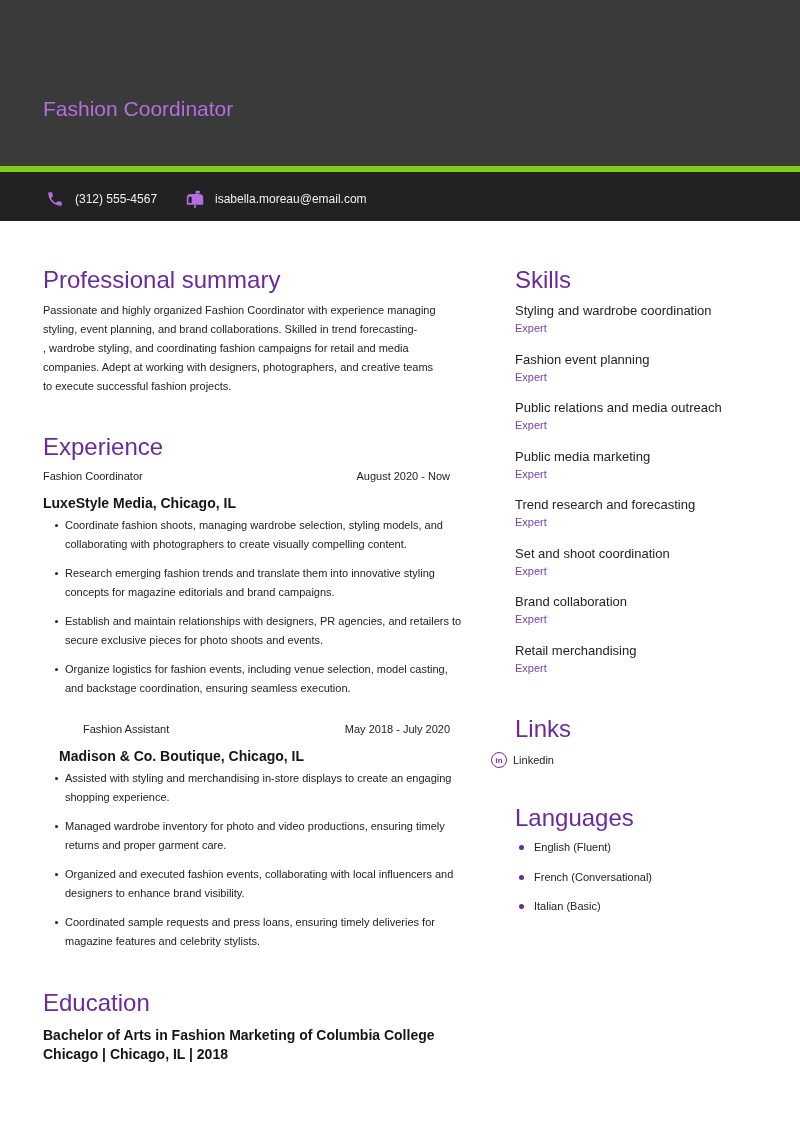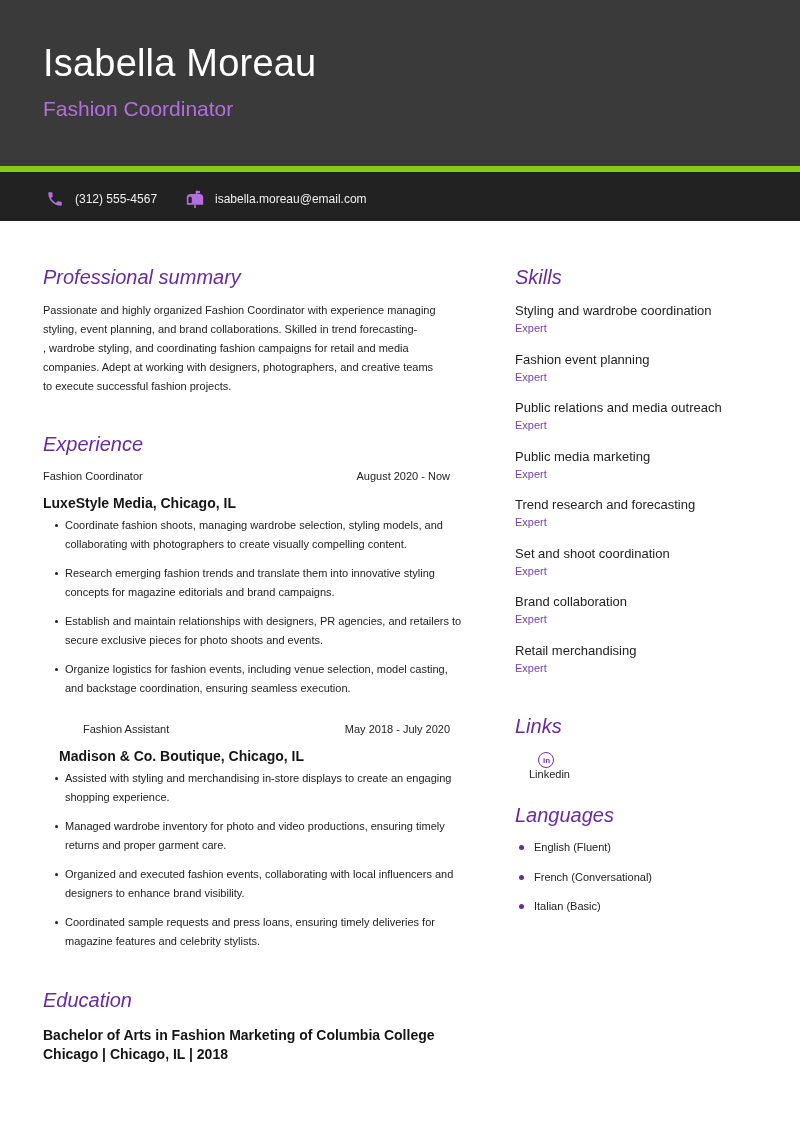--- a/index.html
+++ b/index.html
@@ -8,48 +8,47 @@
 
   .header { position: absolute; left: 0; top: 0; width: 800px; height: 166px; background: #3a3a3a; }
   .name { position: absolute; left: 43px; top: 42px; font-size: 38px; font-weight: 500; color: #ffffff; letter-spacing: 0.2px; }
   .title { position: absolute; left: 43px; top: 97px; font-size: 21px; color: #b56ee0; }
 
   .contact-bar { position: absolute; left: 0; top: 166px; width: 800px; height: 55px; background: #222222; border-top: 6px solid #84cc16; }
   .contact-item { position: absolute; top: 0; height: 53px; display: flex; align-items: center; color: #f0f0f0; font-size: 12px; }
   .contact-item svg { display: block; }
   .contact-item .ico { width: 20px; height: 20px; margin-right: 10px; display: flex; align-items: center; justify-content: center; }
 
-  .section-h { position: absolute; font-size: 20px; font-style: italic; color: #6a2a9e; font-weight: 400; }
+  .section-h { position: absolute; font-size: 24px; color: #6a2a9e; font-weight: 400; }
   .body-text { position: absolute; font-size: 11px; line-height: 19px; color: #222; }
 
   .job-row { position: absolute; left: 43px; width: 407px; display: flex; justify-content: space-between; font-size: 11px; color: #222; }
   .company { position: absolute; left: 43px; font-size: 14px; font-weight: 700; color: #151515; }
   .bullets { position: absolute; left: 55px; width: 410px; list-style: none; }
   .bullets li { position: relative; padding-left: 10px; font-size: 11px; line-height: 19px; color: #222; margin-bottom: 10px; }
   .bullets li::before { content: ""; position: absolute; left: 0; top: 8px; width: 3px; height: 3px; border-radius: 50%; background: #222; }
 
   .edu { position: absolute; left: 43px; top: 1026px; width: 420px; font-size: 14px; font-weight: 700; line-height: 19px; color: #151515; }
 
   .skills { position: absolute; left: 515px; top: 302px; width: 260px; }
   .skill { height: 48.5px; }
   .skill-name { font-size: 13px; line-height: 17px; color: #222; }
   .skill-level { font-size: 11px; line-height: 19px; color: #7a3eb0; }
 
-  .link-item { position: absolute; left: 529px; top: 752px; display: flex; align-items: center; font-size: 11px; color: #222; flex-direction: column; }
+  .link-item { position: absolute; left: 491px; top: 752px; display: flex; align-items: center; font-size: 11px; color: #222; }
   .link-item .li-ico { width: 16px; height: 16px; border: 1.5px solid #7a2ca8; border-radius: 50%; display: flex; align-items: center; justify-content: center; font-size: 8px; font-weight: 700; color: #7a2ca8; margin-right: 6px; }
 
   .langs { position: absolute; left: 519px; top: 838px; list-style: none; }
   .langs li { position: relative; padding-left: 15px; font-size: 11px; line-height: 19px; height: 29.5px; color: #222; }
   .langs li::before { content: ""; position: absolute; left: 0; top: 7px; width: 5px; height: 5px; border-radius: 50%; background: #6a2a9e; }
 </style>
 </head>
 <body>
 
 <div class="header">
-  <div class="name">Isabella Moreau</div>
   <div class="title">Fashion Coordinator</div>
 </div>
 
 <div class="contact-bar">
   <div class="contact-item" style="left:45px;">
     <span class="ico">
       <svg width="18" height="18" viewBox="0 0 24 24">
           <path fill="#b56ee0" d="M6.6 10.8c1.4 2.8 3.8 5.1 6.6 6.6l2.2-2.2c.3-.3.7-.4 1-.2 1.1.4 2.3.6 3.6.6.6 0 1 .4 1 1V20c0 .6-.4 1-1 1C10.6 21 3 13.4 3 4c0-.6.4-1 1-1h3.5c.6 0 1 .4 1 1 0 1.3.2 2.5.6 3.6.1.3 0 .7-.2 1L6.6 10.8z"></path>
         </svg>
     </span>

